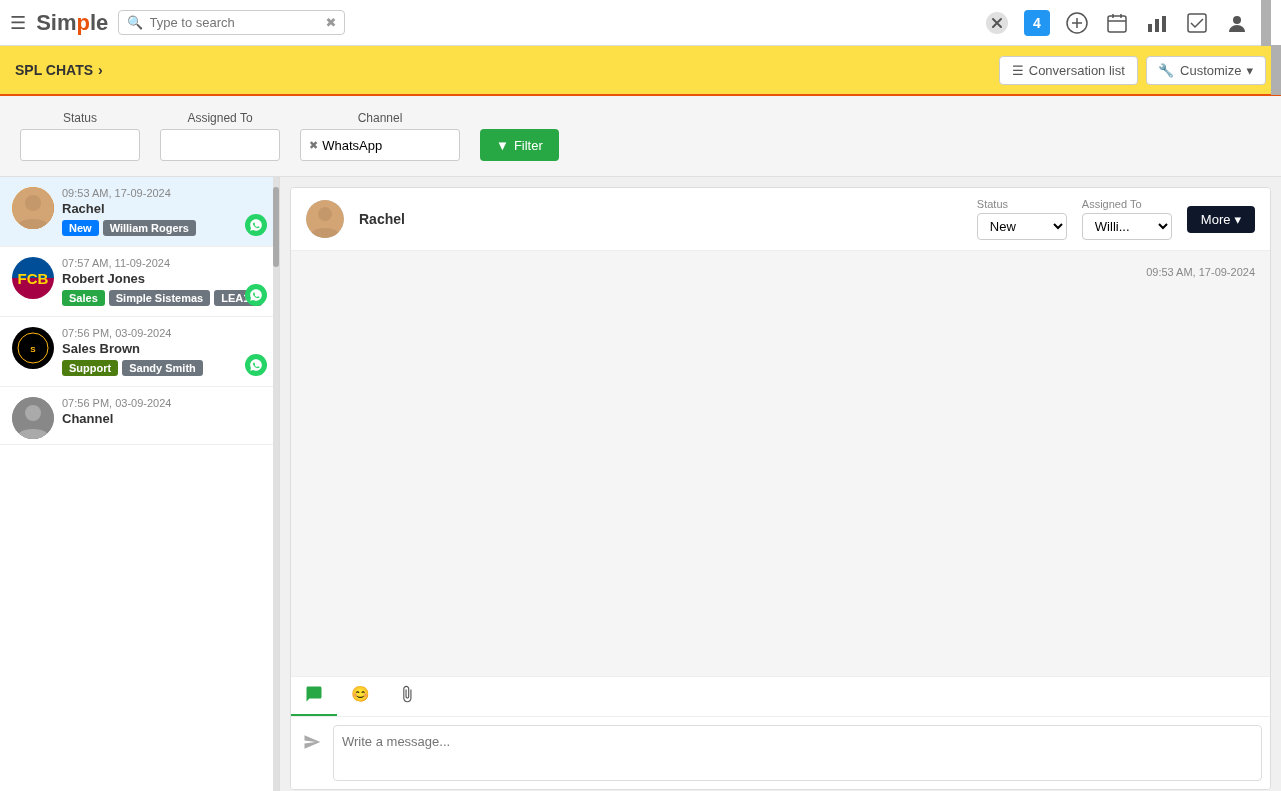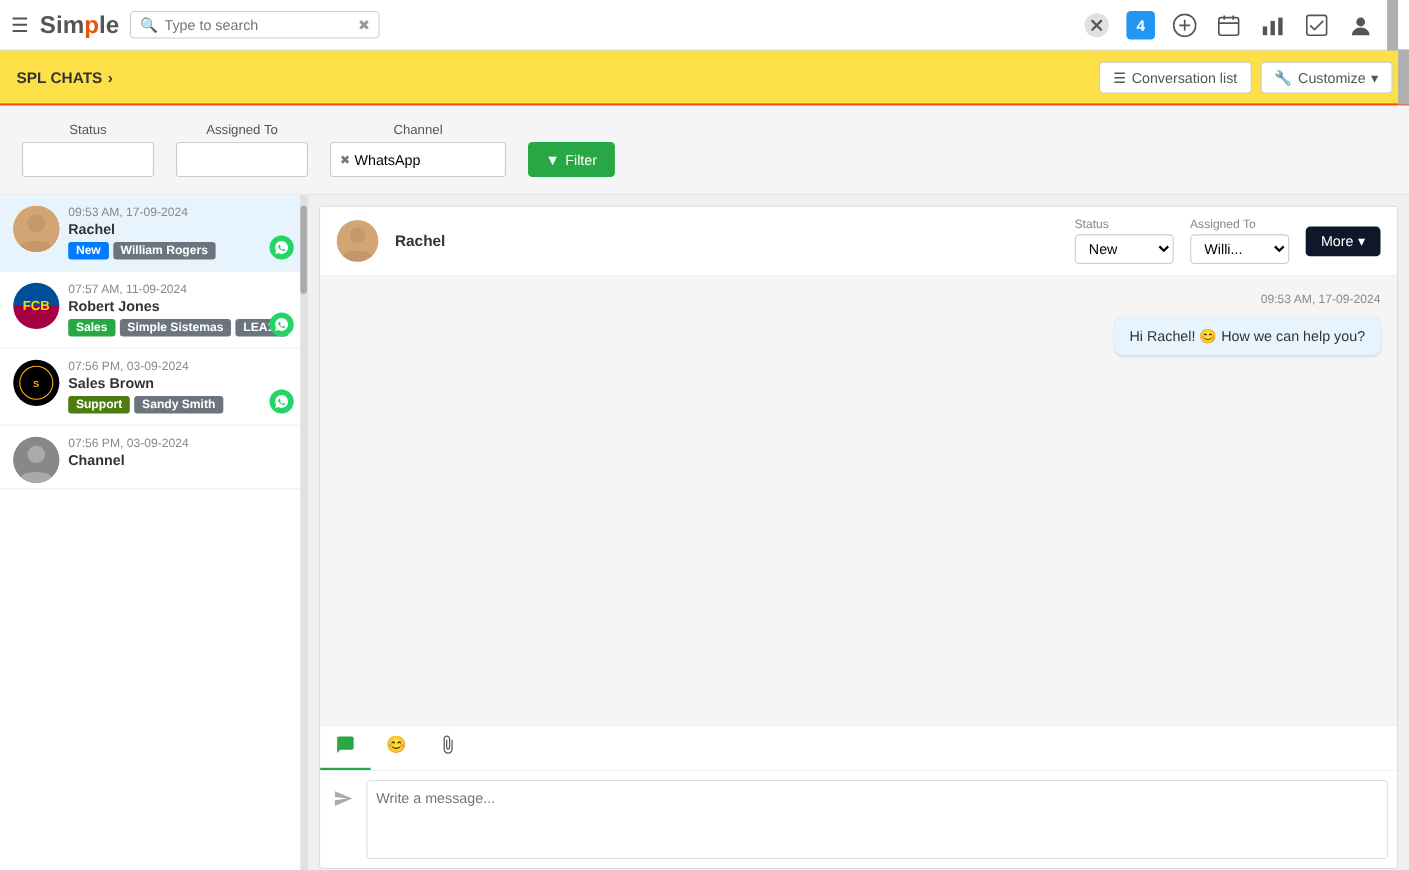--- a/index.html
+++ b/index.html
@@ -166,33 +166,33 @@
       border-bottom: 2px solid transparent;
     }
     .chat-input-tab.active { border-bottom: 2px solid #28a745; color: #28a745; }
     .chat-input-body { display: flex; padding: 8px; gap: 8px; align-items: flex-start; }
     .send-btn {
       background: none; border: none; cursor: pointer; color: #888;
       font-size: 16px; padding: 4px; margin-top: 4px;
     }
     .chat-textarea {
       flex: 1; border: 1px solid #ddd; border-radius: 4px; padding: 8px;
-      font-size: 13px; resize: none; height: 72px; color: #999; font-family: Arial, sans-serif;
+      font-size: 13px; resize: none; height: 56px; color: #999; font-family: Arial, sans-serif;
     }
 
     .avatar-rachel {
       background: linear-gradient(135deg, #f6a623, #c85000);
     }
 
     
     .fcb-logo {
       width: 42px; height: 42px; border-radius: 50%;
       background: linear-gradient(180deg, #004d98 50%, #a50044 50%);
       display: flex; align-items: center; justify-content: center;
-      font-size: 12px; font-weight: bold; color: #ffd700;
+      font-size: 15px; font-weight: bold; color: #ffd700;
     }
     
     .steelers-logo {
       width: 42px; height: 42px; border-radius: 50%;
       background: #000; display: flex; align-items: center; justify-content: center;
       color: #ffb612; font-size: 9px; font-weight: bold;
     }
   </style>
 </head>
 <body>
@@ -423,21 +423,20 @@
         </div>
         <button class="btn-more">
           <span>More</span>
           <span>▾</span>
         </button>
       </div>
     </div>
 
     <div class="chat-messages">
       <div class="message-time">09:53 AM, 17-09-2024</div>
-      <div class="message-bubble">Hi Rachel! 😊 How we can help you?</div>
     </div>
 
     <div class="chat-input-area">
       <div class="chat-input-toolbar">
         <div class="chat-input-tab active">
           <svg width="18" height="18" viewBox="0 0 24 24" fill="#28a745">
             <path d="M20 2H4c-1.1 0-2 .9-2 2v18l4-4h14c1.1 0 2-.9 2-2V4c0-1.1-.9-2-2-2z"></path>
           </svg>
         </div>
         <div class="chat-input-tab">

